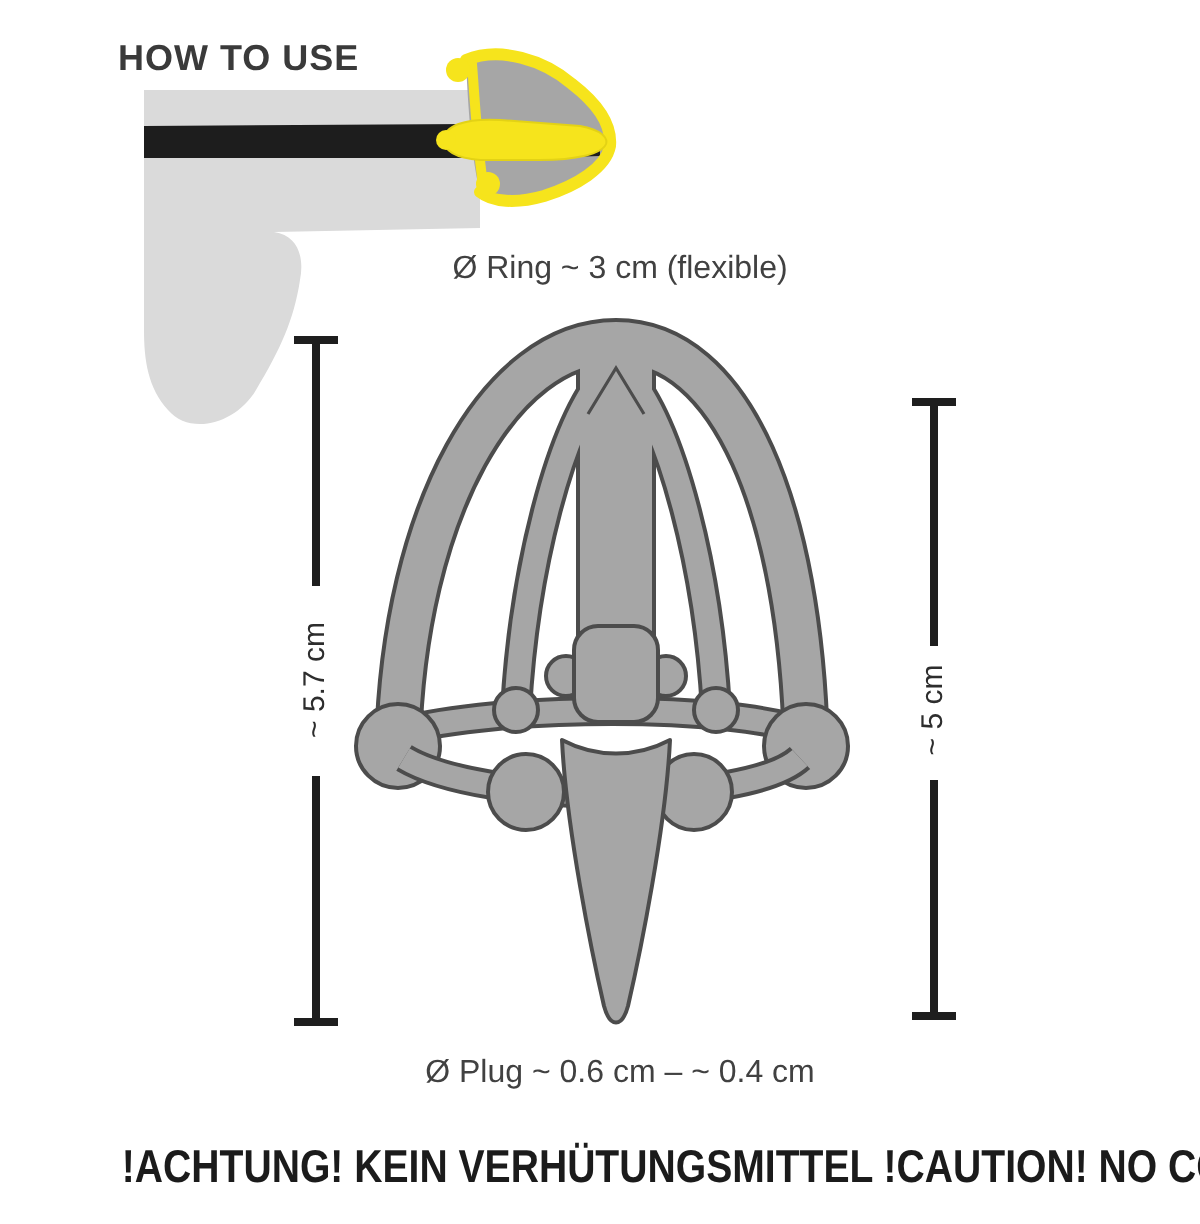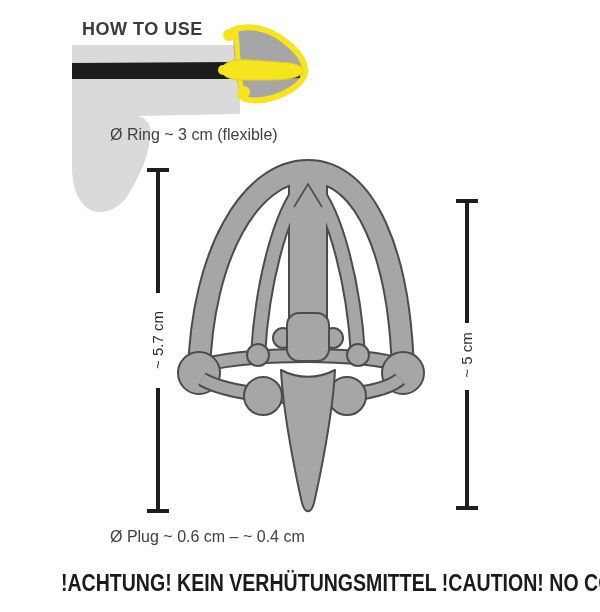--- a/index.html
+++ b/index.html
@@ -2,25 +2,25 @@
 <html><head>
 <meta charset="utf-8">
 <style>
   html,body{margin:0;padding:0;}
   body{
     width:600px;height:612px;position:relative;background:#ffffff;
     font-family:"Liberation Sans", sans-serif;overflow:hidden;
   }
   .abs{position:absolute;}
   #title{
-    left:82px;top:19px;font-size:18px;font-weight:600;letter-spacing:.5px;
+    left:59px;top:19px;font-size:18px;font-weight:600;letter-spacing:.5px;
     color:#3a3a3a;white-space:nowrap;
   }
   .center-label{
-    left:110px;width:400px;font-size:16px;color:#414141;
+    left:110px;width:400px;text-align:center;font-size:16px;color:#414141;
     white-space:nowrap;
   }
   #ring-label{top:126px;}
   #plug-label{top:528px;}
   .dim-line{background:#1e1e1e;}
   .dim-cap{background:#1e1e1e;height:4px;width:22px;}
   .dim-seg{width:4px;}
   .dim-label{
     font-size:15px;color:#2d2d2d;text-align:center;white-space:nowrap;
     transform:rotate(-90deg);line-height:20px;height:20px;

